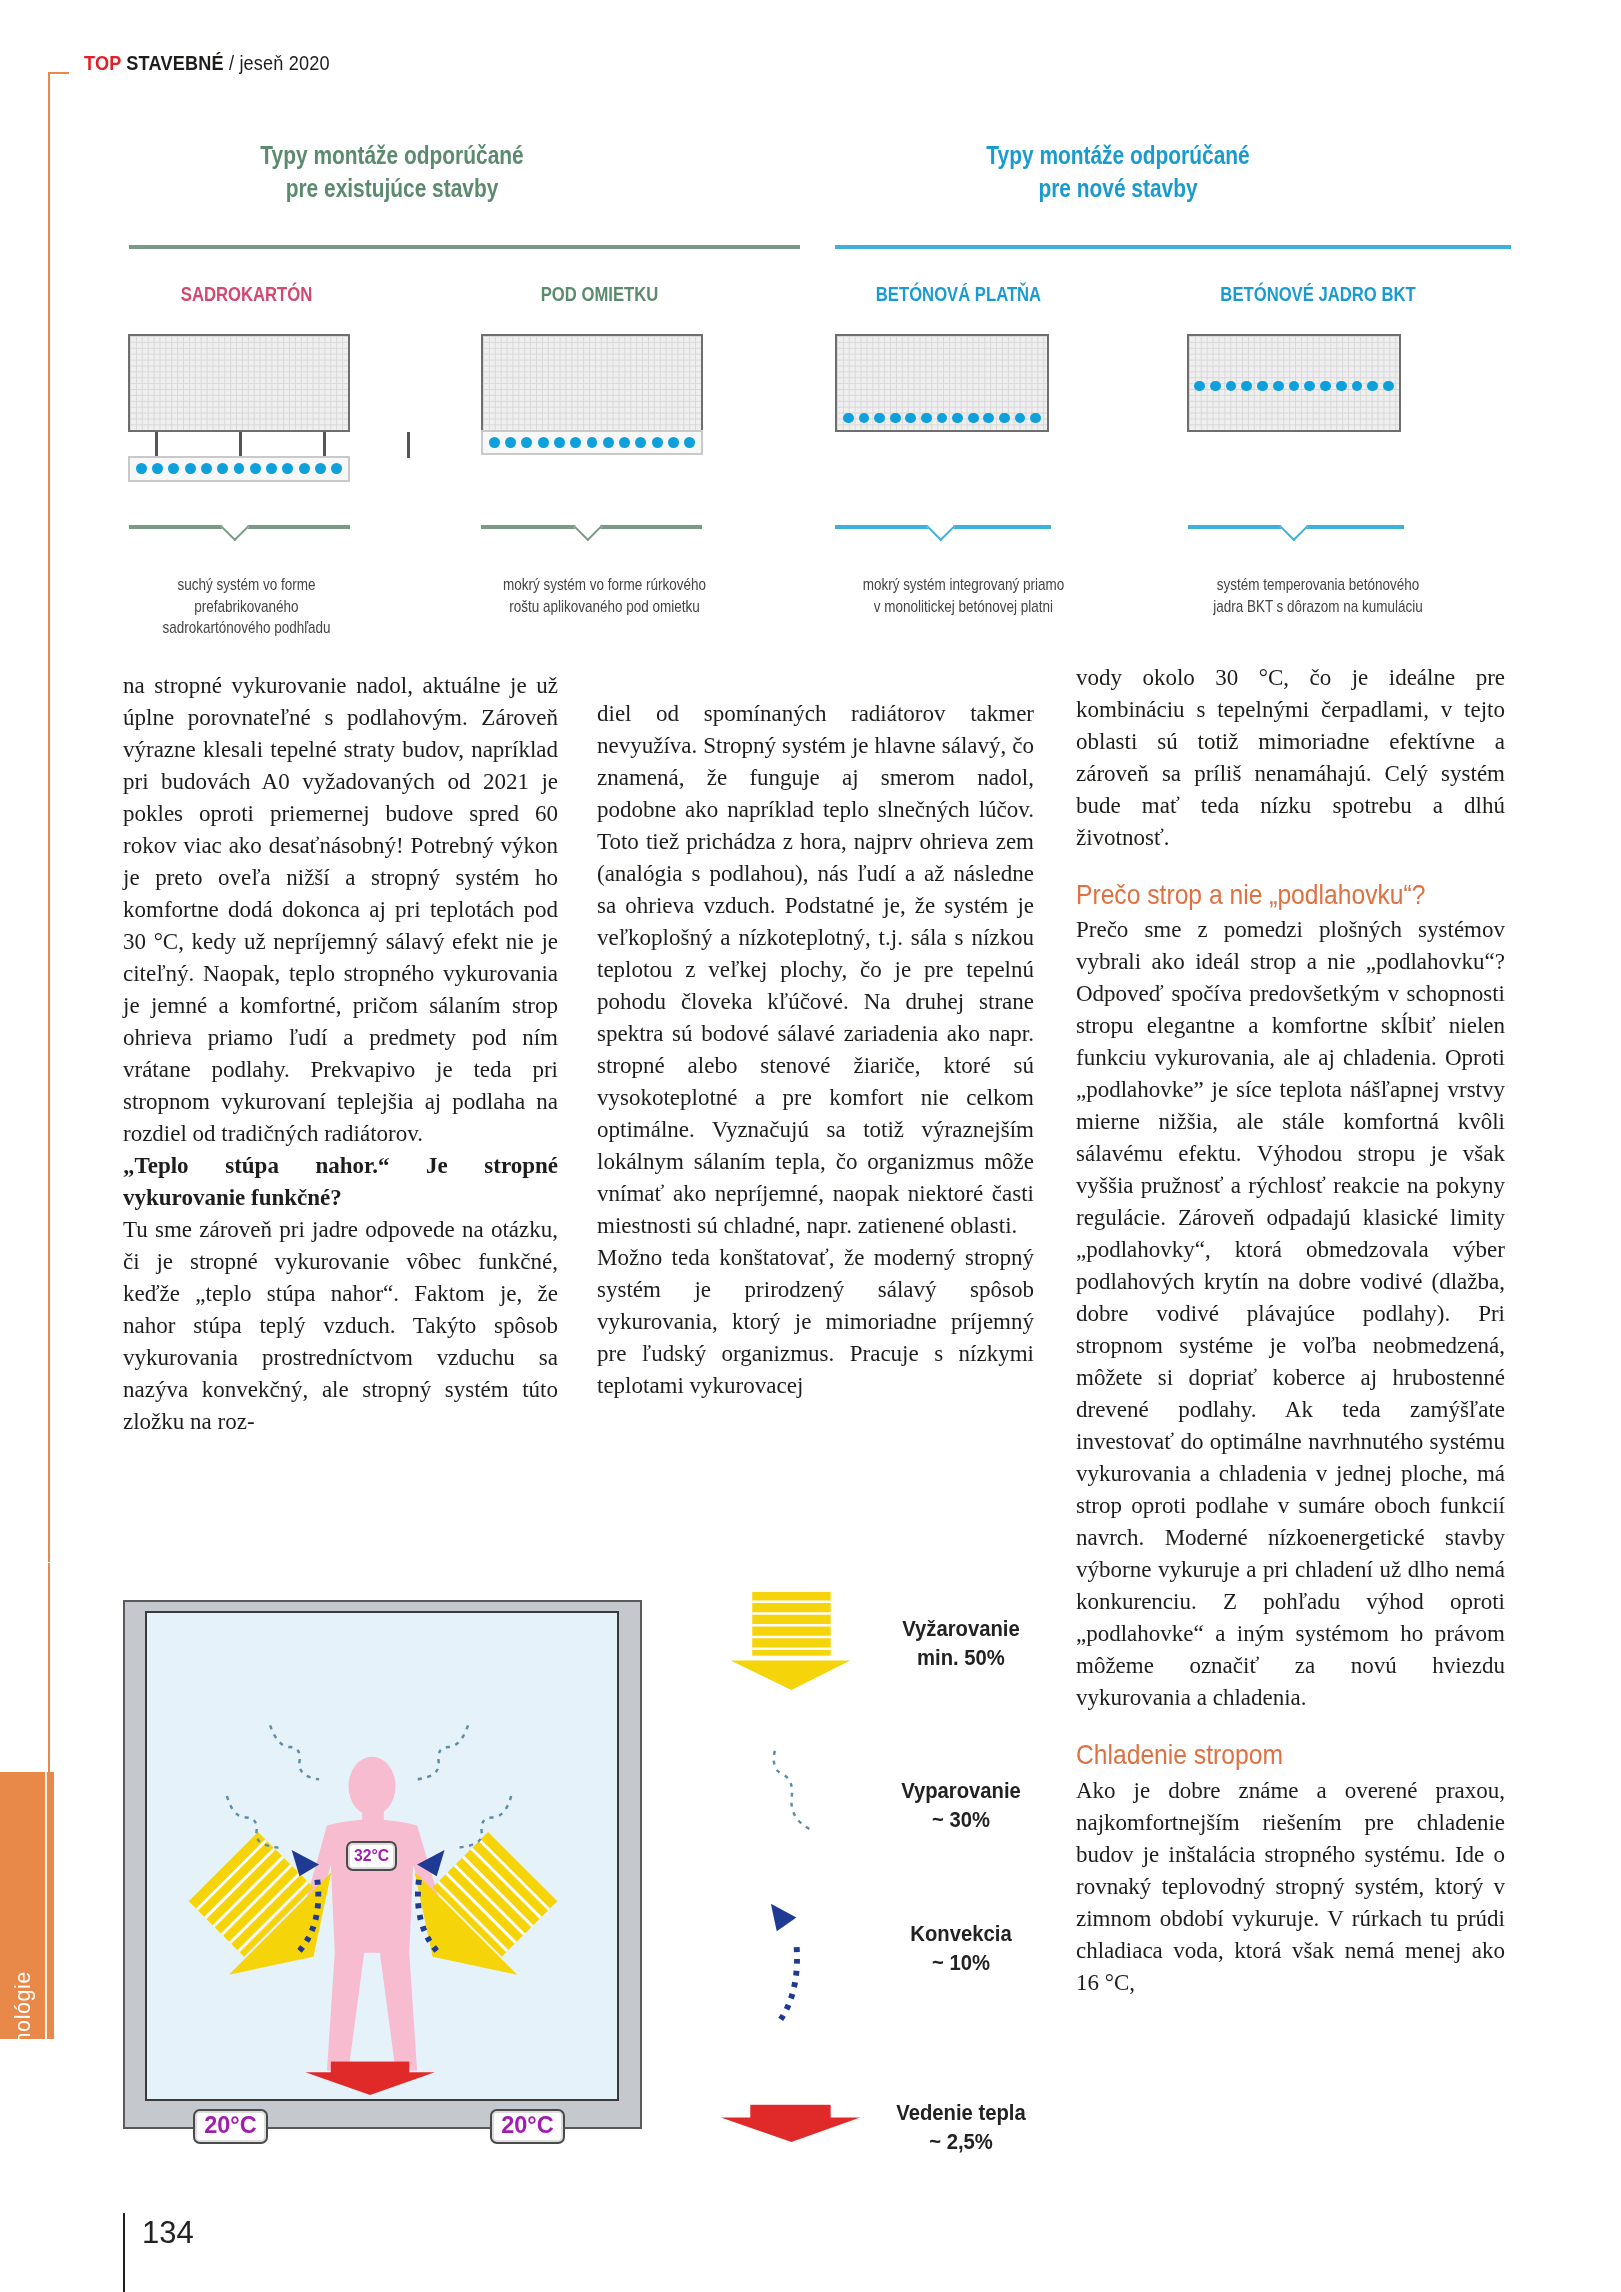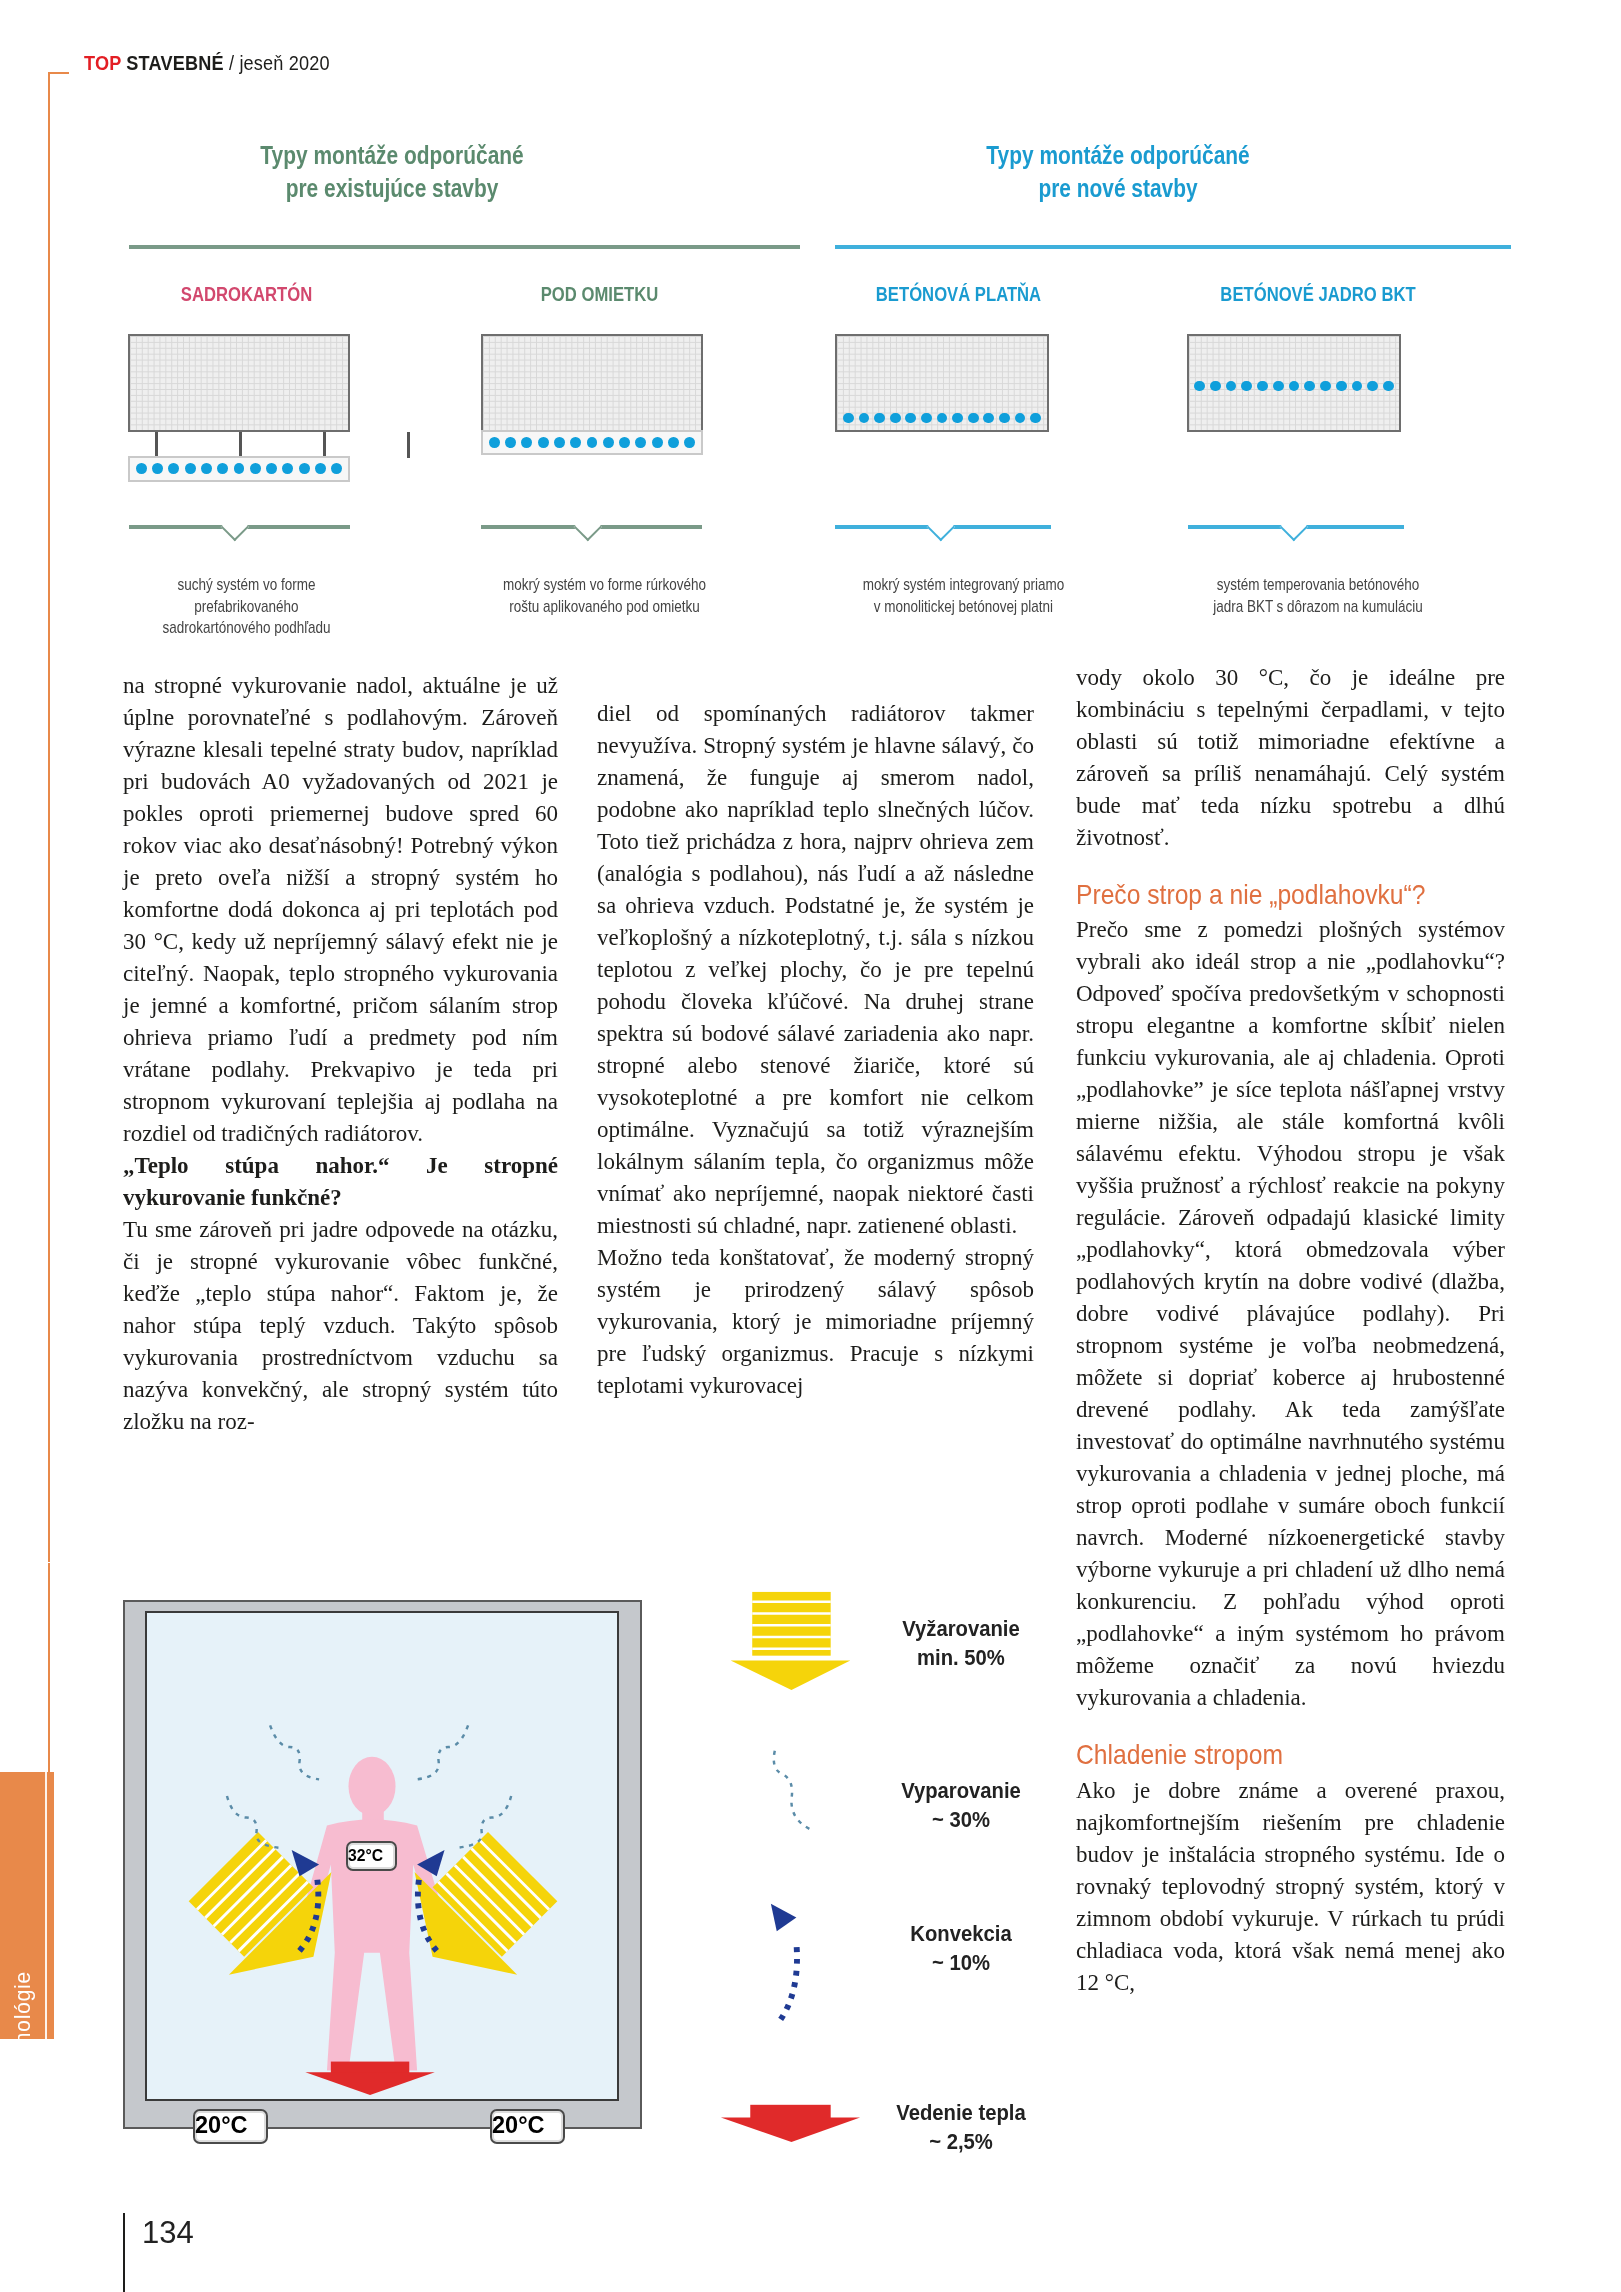--- a/index.html
+++ b/index.html
@@ -37,21 +37,21 @@
   .notch { width:17.6px; height:17.6px; border-right:2.9px solid; border-bottom:2.9px solid; transform:rotate(45deg); background:#fff; }
   .caption { font-family:"Liberation Sans", sans-serif; font-size:15.7px; color:#444; text-align:center; line-height:21.6px; transform:scaleX(0.86); }
   
   .col { font-size:23px; line-height:32px; text-align:justify; hyphens:manual; }
   .col p { margin:0; text-indent:0; }
   .col .b { font-weight:bold; }
   .col h3 { font-family:"Liberation Sans", sans-serif; font-weight:normal; color:#e07040; font-size:27.4px; line-height:33px; margin:23.5px 0 3.9px 0; transform:scaleX(0.9); transform-origin:left; white-space:nowrap; }
   
   .room { left:123px; top:1600px; width:519px; height:529px; background:#c5c8cc; border:2px solid #5a5a5a; box-sizing:border-box; }
   .room-in { left:145px; top:1611px; width:474px; height:490px; background:#e6f2f9; border:2px solid #3a3a3a; box-sizing:border-box; }
-  .temp-badge { background:#fff; border:2.9px solid #4a4a4a; border-radius:6.9px; font-family:"Liberation Sans", sans-serif; font-weight:bold; font-size:23.5px; color:#000000; text-align:left; line-height:29px; box-shadow:0 0 0 2px #ddd inset; }
+  .temp-badge { background:#fff; border:2.9px solid #4a4a4a; border-radius:6.9px; font-family:"Liberation Sans", sans-serif; font-weight:bold; font-size:23.5px; color:#a21caf; text-align:center; line-height:29px; box-shadow:0 0 0 2px #ddd inset; }
   .legend-text { font-family:"Liberation Sans", sans-serif; font-weight:bold; font-size:22.5px; color:#222; text-align:center; line-height:29px; transform:scaleX(0.9); }
   .pgnum-line { left:123px; top:2213px; width:2px; height:79px; background:#1d1d1b; }
   .pgnum { left:142px; top:2215px; font-family:"Liberation Sans", sans-serif; font-size:31px; color:#222; }
 </style>
 </head>
 <body>
 
 <div class="abs hdr-line-h"></div>
 <div class="abs hdr-line-v"></div>
 <div class="abs hdr">
@@ -191,21 +191,21 @@
   </div>
 <div class="abs col" style="left:597px; top:698px; width:437px;" id="col2">
     <p>diel od spomínaných radiátorov takmer nevyužíva. Stropný systém je hlavne sálavý, čo znamená, že funguje aj smerom nadol, podobne ako napríklad teplo slnečných lúčov. Toto tiež prichádza z hora, najprv ohrieva zem (analógia s podlahou), nás ľudí a až následne sa ohrieva vzduch. Podstatné je, že systém je veľkoplošný a nízkoteplotný, t.j. sála s nízkou teplotou z veľkej plochy, čo je pre tepelnú pohodu človeka kľúčové. Na druhej strane spektra sú bodové sálavé zariadenia ako napr. stropné alebo stenové žiariče, ktoré sú vysokoteplotné a pre komfort nie celkom optimálne. Vyznačujú sa totiž výraznejším lokálnym sálaním tepla, čo organizmus môže vnímať ako nepríjemné, naopak niektoré časti miestnosti sú chladné, napr. zatienené oblasti.</p>
     <p>Možno teda konštatovať, že moderný stropný systém je prirodzený sálavý spôsob vykurovania, ktorý je mimoriadne príjemný pre ľudský organizmus. Pracuje s nízkymi teplotami vykurovacej</p>
   </div>
 <div class="abs col" style="left:1076px; top:662px; width:429px;" id="col3">
     <p>vody okolo 30 °C, čo je ideálne pre kombináciu s tepelnými čerpadlami, v tejto oblasti sú totiž mimoriadne efektívne a zároveň sa príliš nenamáhajú. Celý systém bude mať teda nízku spotrebu a dlhú životnosť.</p>
     <h3>Prečo strop a nie „podlahovku“?</h3>
     <p>Prečo sme z pomedzi plošných systémov vybrali ako ideál strop a nie „podlahovku“? Odpoveď spočíva predovšetkým v schopnosti stropu elegantne a komfortne skĺbiť nielen funkciu vykurovania, ale aj chladenia. Oproti „podlahovke” je síce teplota nášľapnej vrstvy mierne nižšia, ale stále komfortná kvôli sálavému efektu. Výhodou stropu je však vyššia pružnosť a rýchlosť reakcie na pokyny regulácie. Zároveň odpadajú klasické limity „podlahovky“, ktorá obmedzovala výber podlahových krytín na dobre vodivé (dlažba, dobre vodivé plávajúce podlahy). Pri stropnom systéme je voľba neobmedzená, môžete si dopriať koberce aj hrubostenné drevené podlahy. Ak teda zamýšľate investovať do optimálne navrhnutého systému vykurovania a chladenia v jednej ploche, má strop oproti podlahe v sumáre oboch funkcií navrch. Moderné nízkoenergetické stavby výborne vykuruje a pri chladení už dlho nemá konkurenciu. Z pohľadu výhod oproti „podlahovke“ a iným systémom ho právom môžeme označiť za novú hviezdu vykurovania a chladenia.</p>
     <h3>Chladenie stropom</h3>
-    <p>Ako je dobre známe a overené praxou, najkomfortnejším riešením pre chladenie budov je inštalácia stropného systému. Ide o rovnaký teplovodný stropný systém, ktorý v zimnom období vykuruje. V rúrkach tu prúdi chladiaca voda, ktorá však nemá menej ako 12 °C,</p>
+    <p>Ako je dobre známe a overené praxou, najkomfortnejším riešením pre chladenie budov je inštalácia stropného systému. Ide o rovnaký teplovodný stropný systém, ktorý v zimnom období vykuruje. V rúrkach tu prúdi chladiaca voda, ktorá však nemá menej ako 16 °C,</p>
   </div>
 
 <div>
   <div class="abs room"></div>
   <div class="abs room-in"></div>
   <svg class="abs" style="left:123px; top:1600px;" width="549" height="588" viewBox="0 0 560 600">
 
     <g fill="#f7bcd0">
       <ellipse cx="254" cy="190" rx="24" ry="30"></ellipse>
       <rect x="244" y="215" width="22" height="14"></rect>

